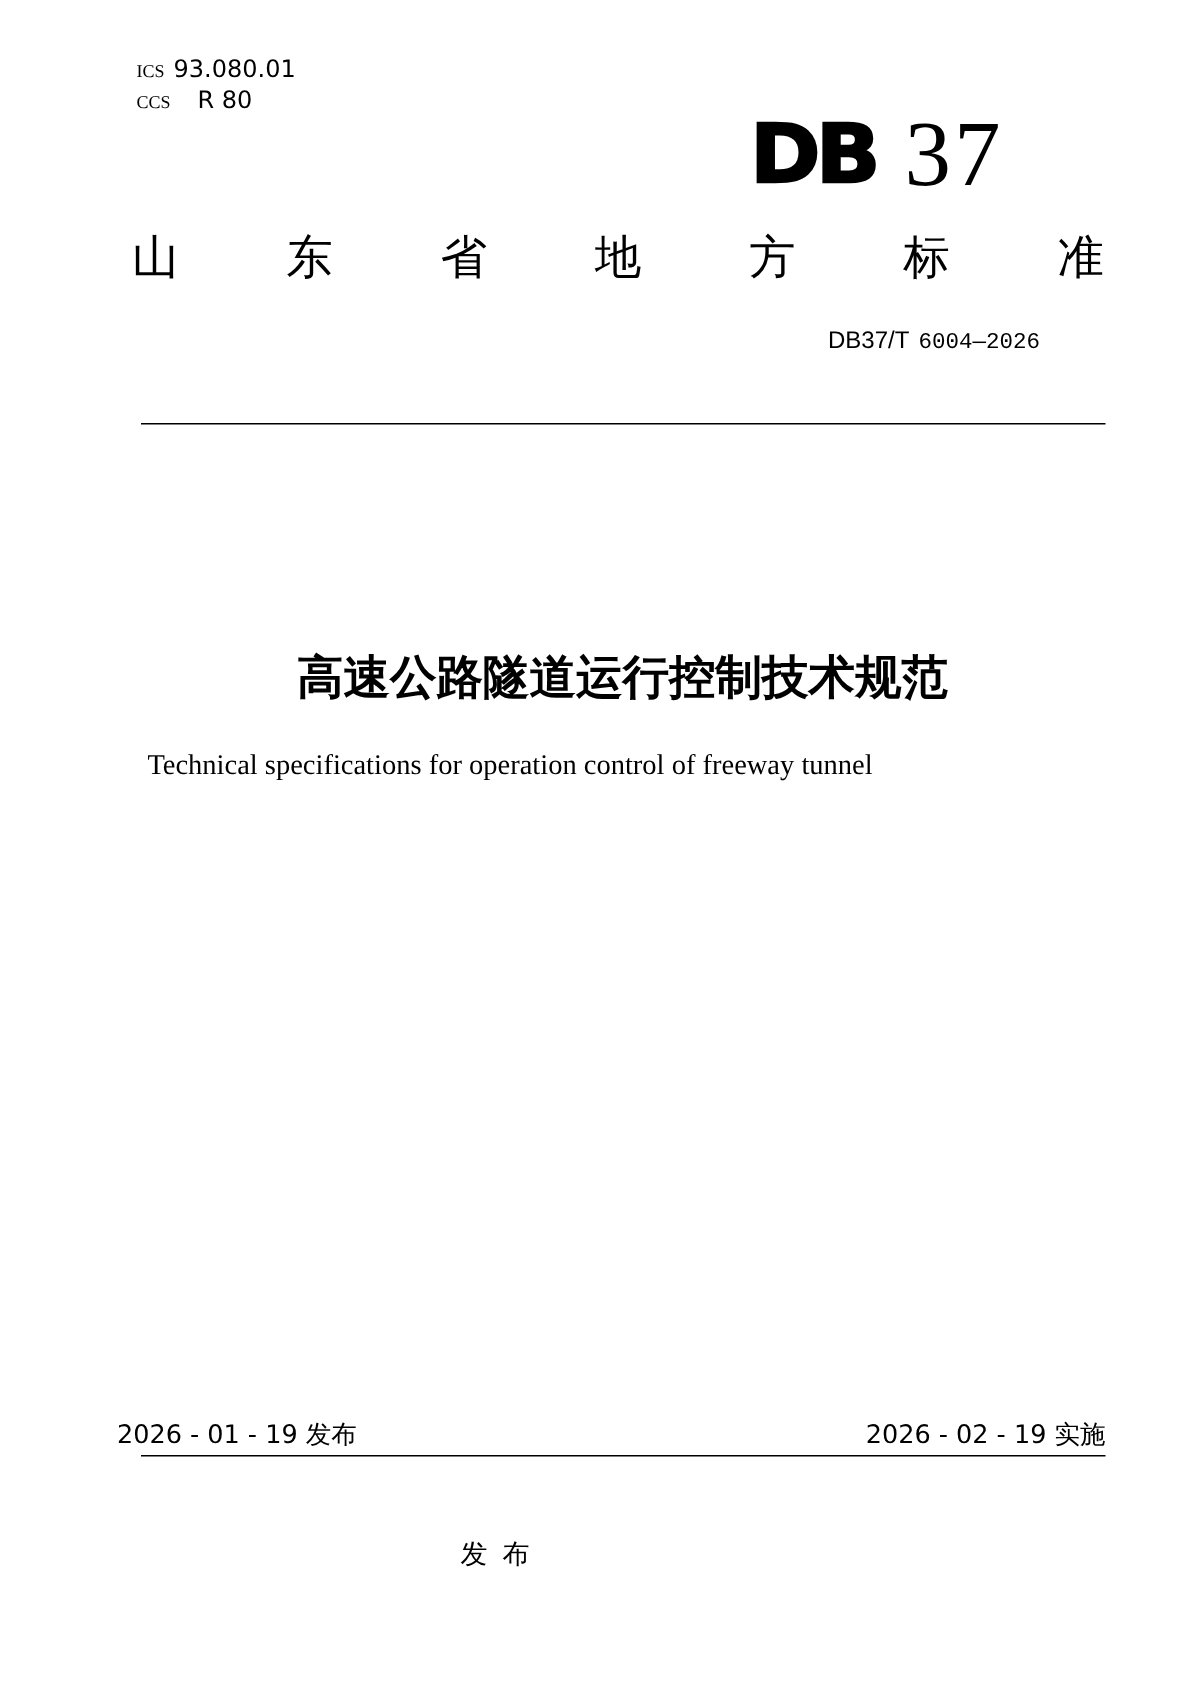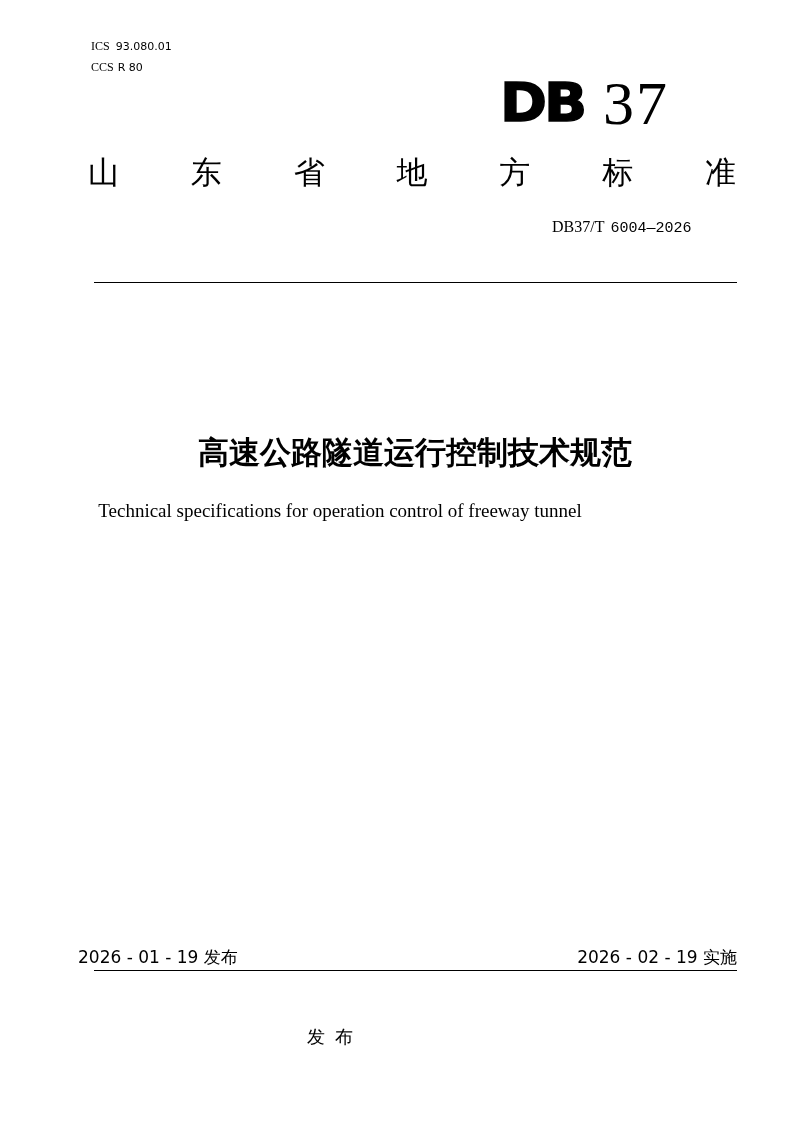--- a/index.html
+++ b/index.html
@@ -24,24 +24,24 @@
       font-family: "Liberation Serif", serif;
     }
     .ccs {
       left: 91px; top: 60px;
       font-size: 12px;
       line-height: 14px;
       font-family: "Liberation Serif", serif;
     }
     .ics .num, .ccs .num {
       font-family: "DejaVu Sans", sans-serif;
-      font-size: 11px;
+      font-size: 16px;
       margin-left: 6px;
     }
-    .ccs .num { margin-left: 4px; }
+    .ccs .num { margin-left: 18px; }
 
     .logo {
       left: 500px; top: 70px;
       height: 60px;
       display: flex;
       align-items: flex-end;
     }
     .logo .db {
       font-family: "DejaVu Sans", sans-serif;
       font-weight: 900;
@@ -67,21 +67,21 @@
       justify-content: space-between;
       font-size: 31px;
       line-height: 40px;
     }
 
     .std-code {
       left: 552px; top: 217px;
       font-size: 16px;
       line-height: 20px;
     }
-    .std-code .pref { font-family: Liberation Serif, serif; }
+    .std-code .pref { font-family: Liberation Sans, sans-serif; }
     .std-code .rest { font-family: Liberation Mono, monospace; font-size: 15px; margin-left: 6px; }
 
     .rule-top {
       left: 94px; top: 282px;
       width: 643px; height: 0;
       border-top: 1.5px solid #000;
     }
 
     .title-cn {
       left: 0; top: 430px;

